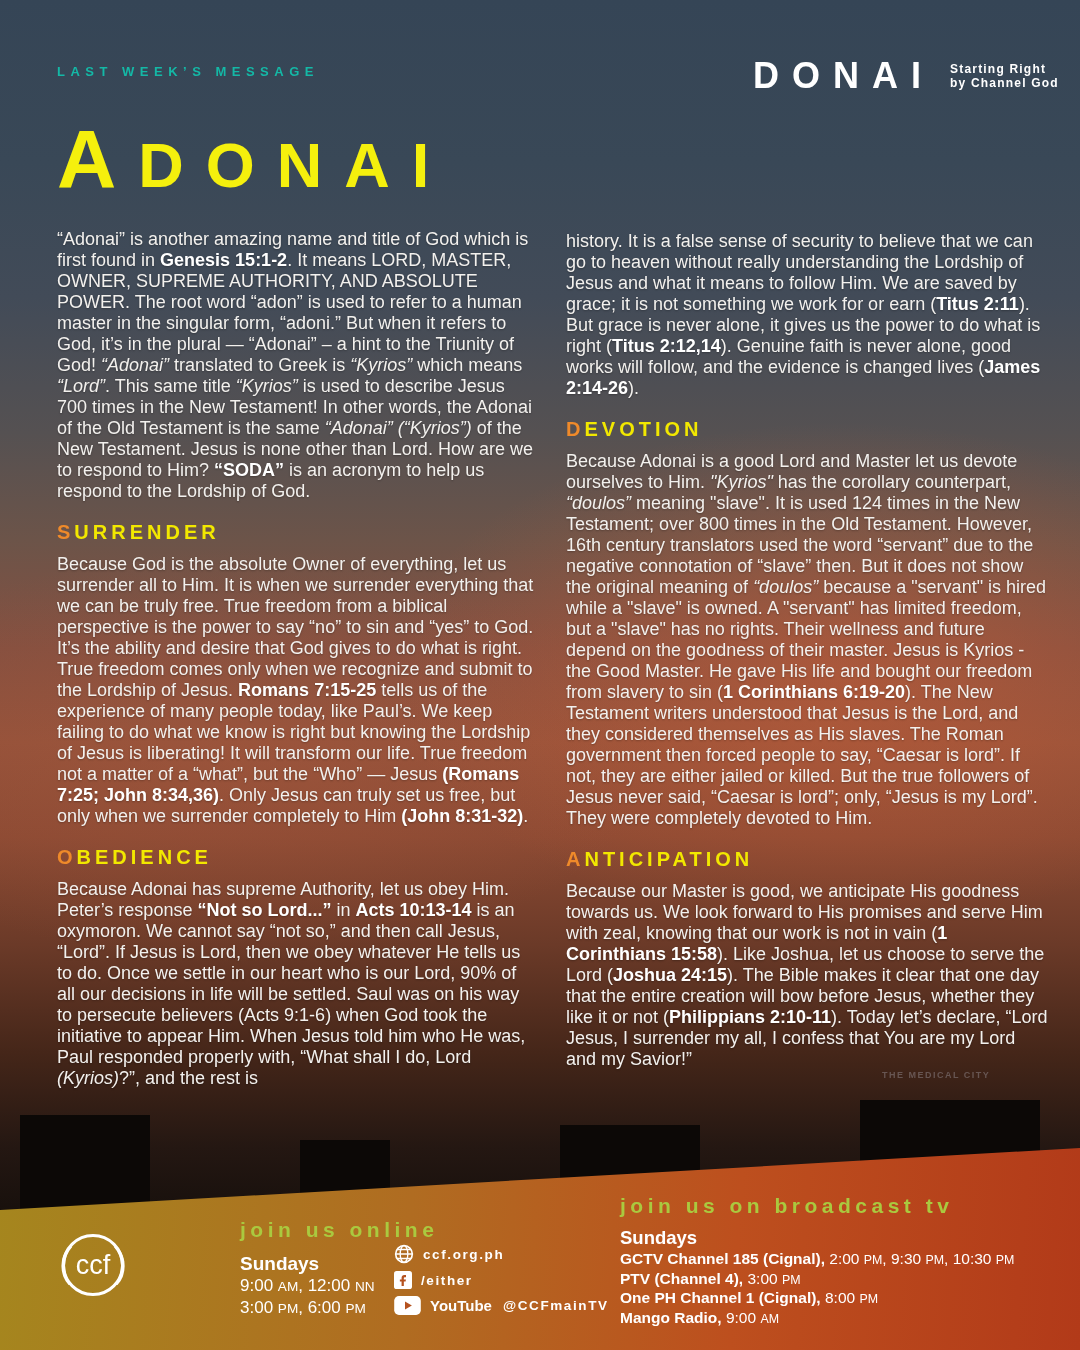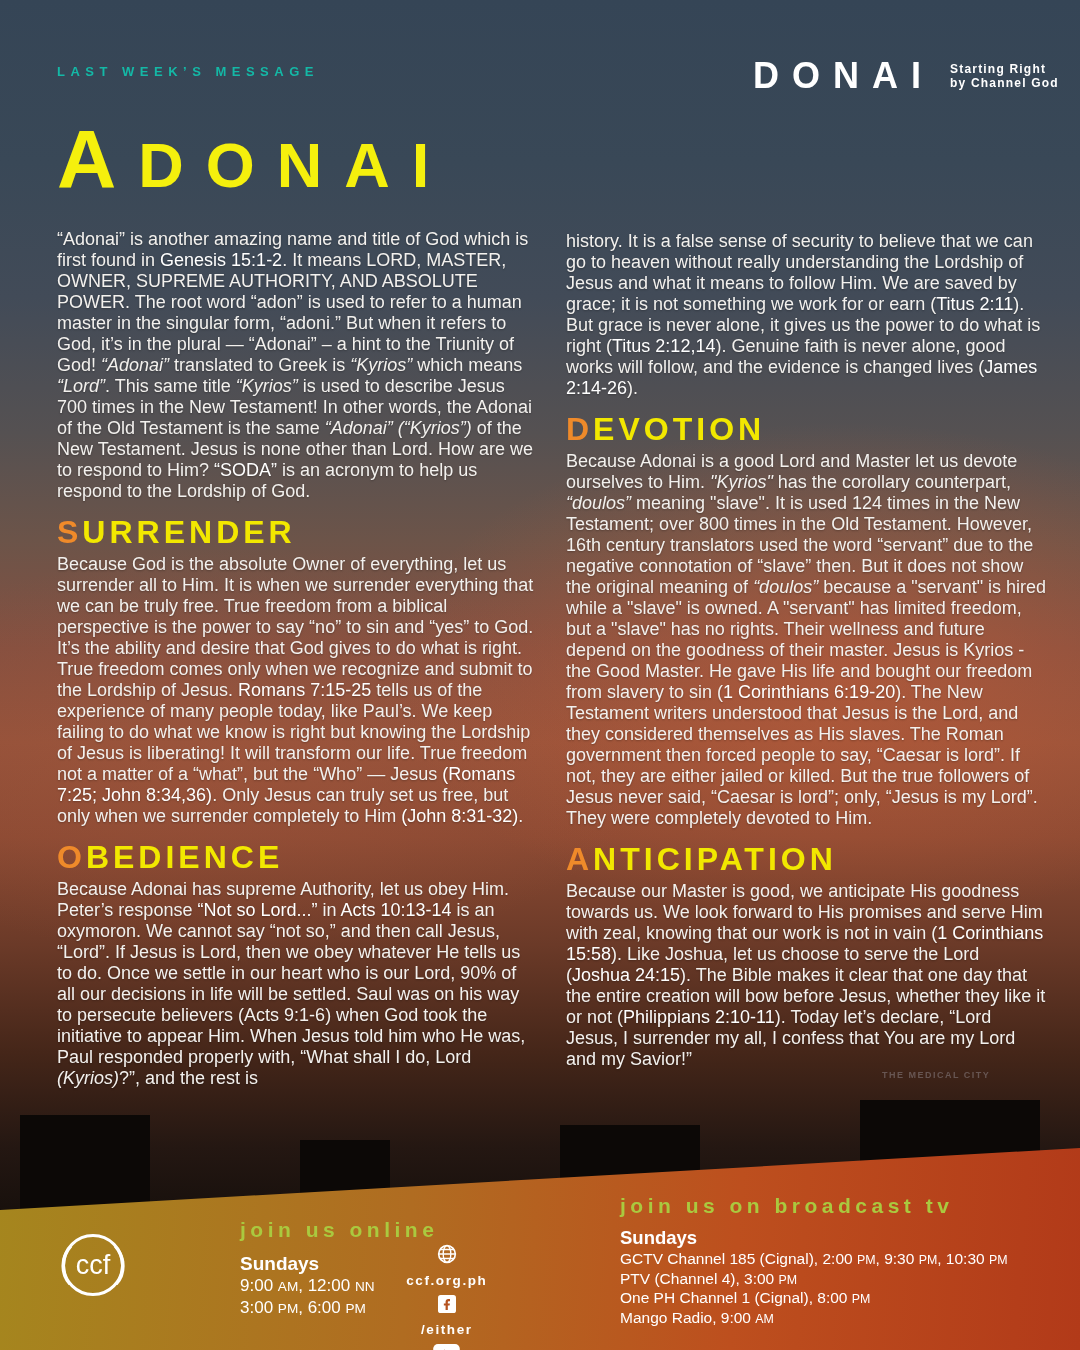--- a/index.html
+++ b/index.html
@@ -27,44 +27,44 @@
   .title{position:absolute;left:57px;top:118px;margin:0;display:flex;align-items:baseline;
     color:var(--title-yellow,#f5f00d);font-weight:600;line-height:1;}
   .t-first{font-size:82px;letter-spacing:22px;}
   .t-rest{font-size:63px;letter-spacing:22px;}
   
   .col{position:absolute;width:482px;color:#f3f1ee;font-size:18px;line-height:21px;
     text-shadow:0 1px 2px rgba(0,0,0,.28);}
   .col-left{left:57px;top:229px;}
   .col-right{left:566px;top:231px;}
   .col p{margin:0;}
-  .col h2{margin:15px 0 7px;font-size:32px;line-height:30px;font-weight:700;
+  .col h2{margin:15px 0 7px;font-size:20px;line-height:30px;font-weight:700;
     letter-spacing:4px;text-shadow:none;}
   .h-first{color:var(--heading-orange,#ef8a2a);}
   .h-rest{color:var(--heading-yellow,#f2e800);}
-  .b{font-weight:400;color:#fff;text-align:right;}
+  .b{font-weight:700;color:#fff;text-align:right;}
   .i{font-style:italic;}
   .sc{font-size:.8em;}
   
   .footer{position:absolute;left:0;top:1148px;width:1080px;height:202px;
     clip-path:polygon(0 62px,100% 0,100% 100%,0 100%);
     background:linear-gradient(94deg,#a5861e 0%,#b06c21 38%,#bd4f1e 68%,#b23a19 100%);color:#fff;}
   .ccf{position:absolute;left:62px;top:86px;width:62px;height:62px;border:3.5px solid #fff;
     border-radius:50%;box-sizing:border-box;display:flex;align-items:center;justify-content:center;}
   .ccf-txt{font-size:27px;font-weight:400;letter-spacing:0;}
   .ccf .paren{position:absolute;top:50%;transform:translateY(-54%);font-size:40px;font-weight:400;}
   .ccf .paren.l{left:-6px;} .ccf .paren.r{right:-6px;}
   .f-heading{color:var(--accent-green,#aac93f);font-weight:700;font-size:21px;letter-spacing:4.5px;}
   .online{position:absolute;left:240px;top:70px;}
   .online .f-heading{margin-bottom:11px;}
   .f-day{font-size:19px;font-weight:700;line-height:22px;}
   .f-times{font-size:17px;line-height:21px;}
   .links{position:absolute;left:394px;top:96px;display:flex;flex-direction:column;gap:7px;}
   .link-row{display:flex;align-items:center;gap:9px;font-size:13.5px;font-weight:700;
-    letter-spacing:1.6px;flex-direction:column;}
+    letter-spacing:1.6px;}
   .link-row svg{display:block;}
   .yt-word{font-size:15px;font-weight:700;letter-spacing:0;margin-right:2px;}
   .broadcast{position:absolute;left:620px;top:46px;}
   .broadcast .f-heading{margin-bottom:10px;}
   .broadcast .f-day{font-size:18.5px;line-height:20px;margin-bottom:2px;}
   .bc-row{font-size:15.5px;line-height:17.5px;}
 </style>
 </head>
 <body>
 

